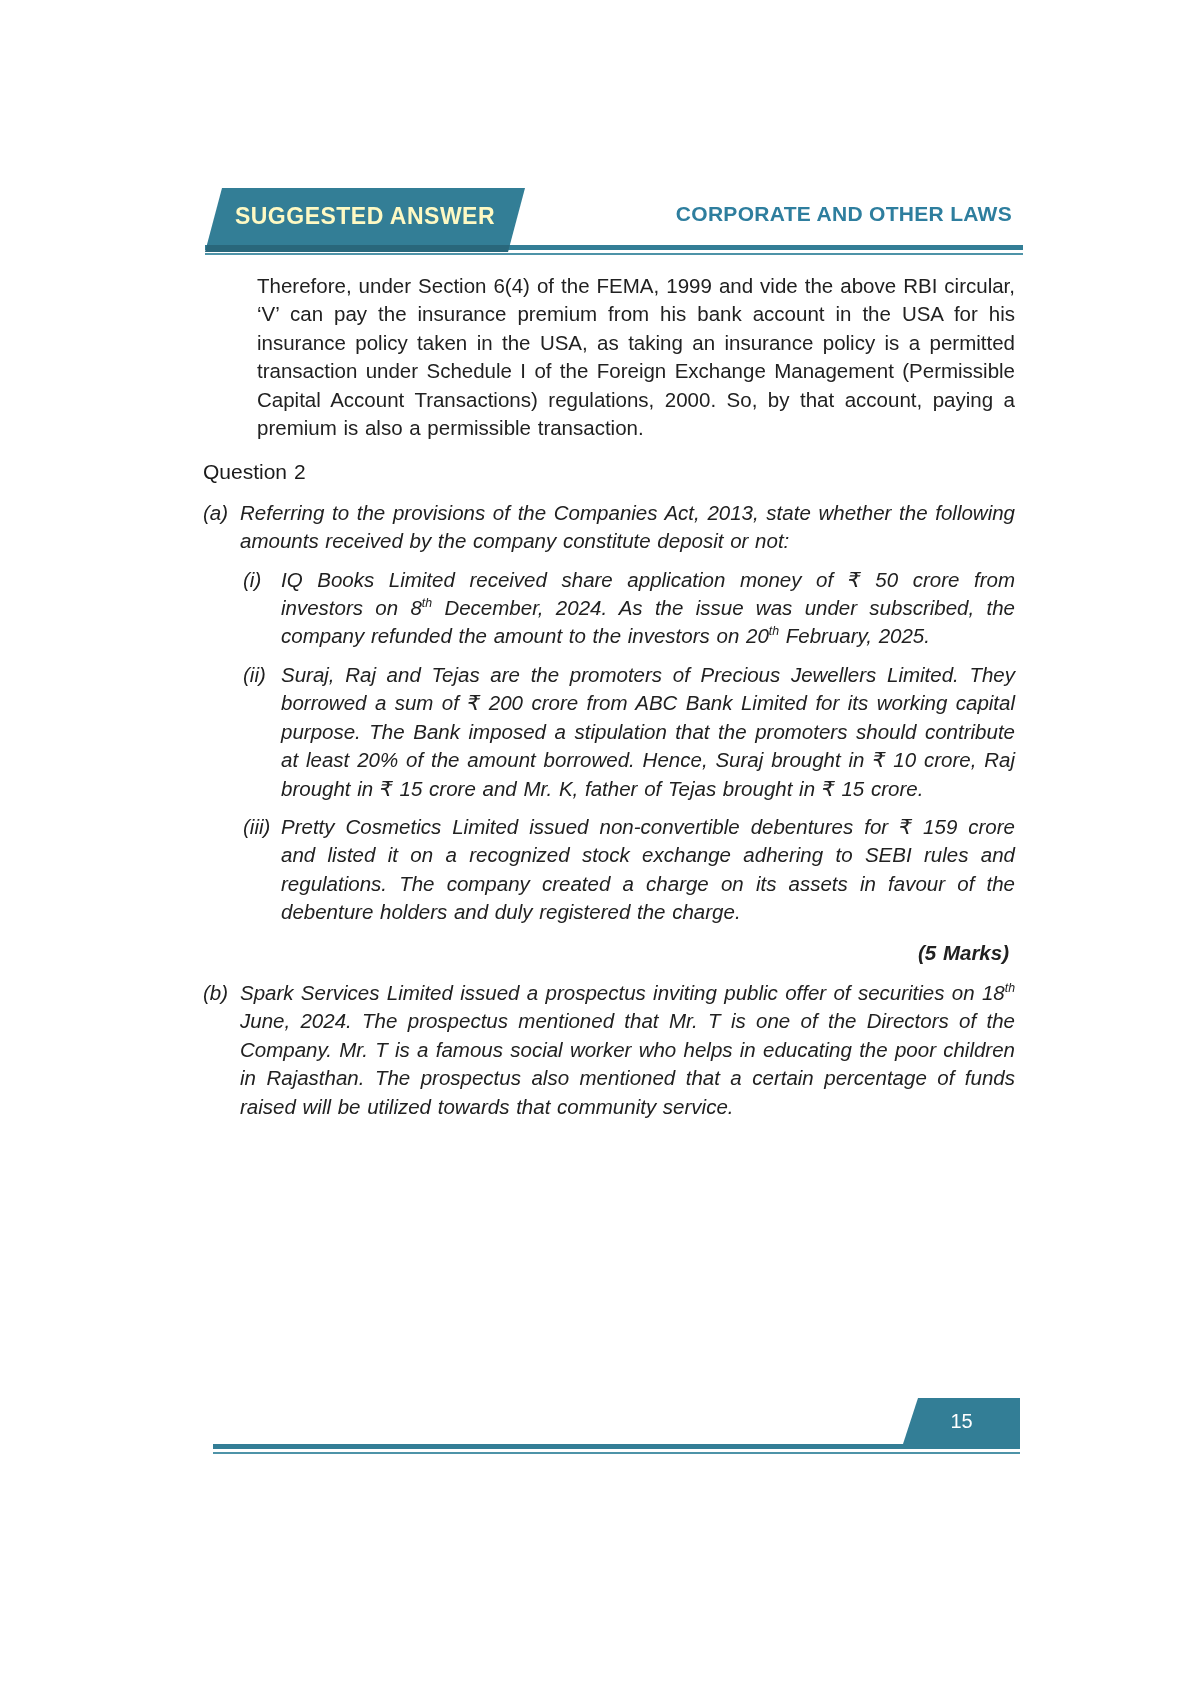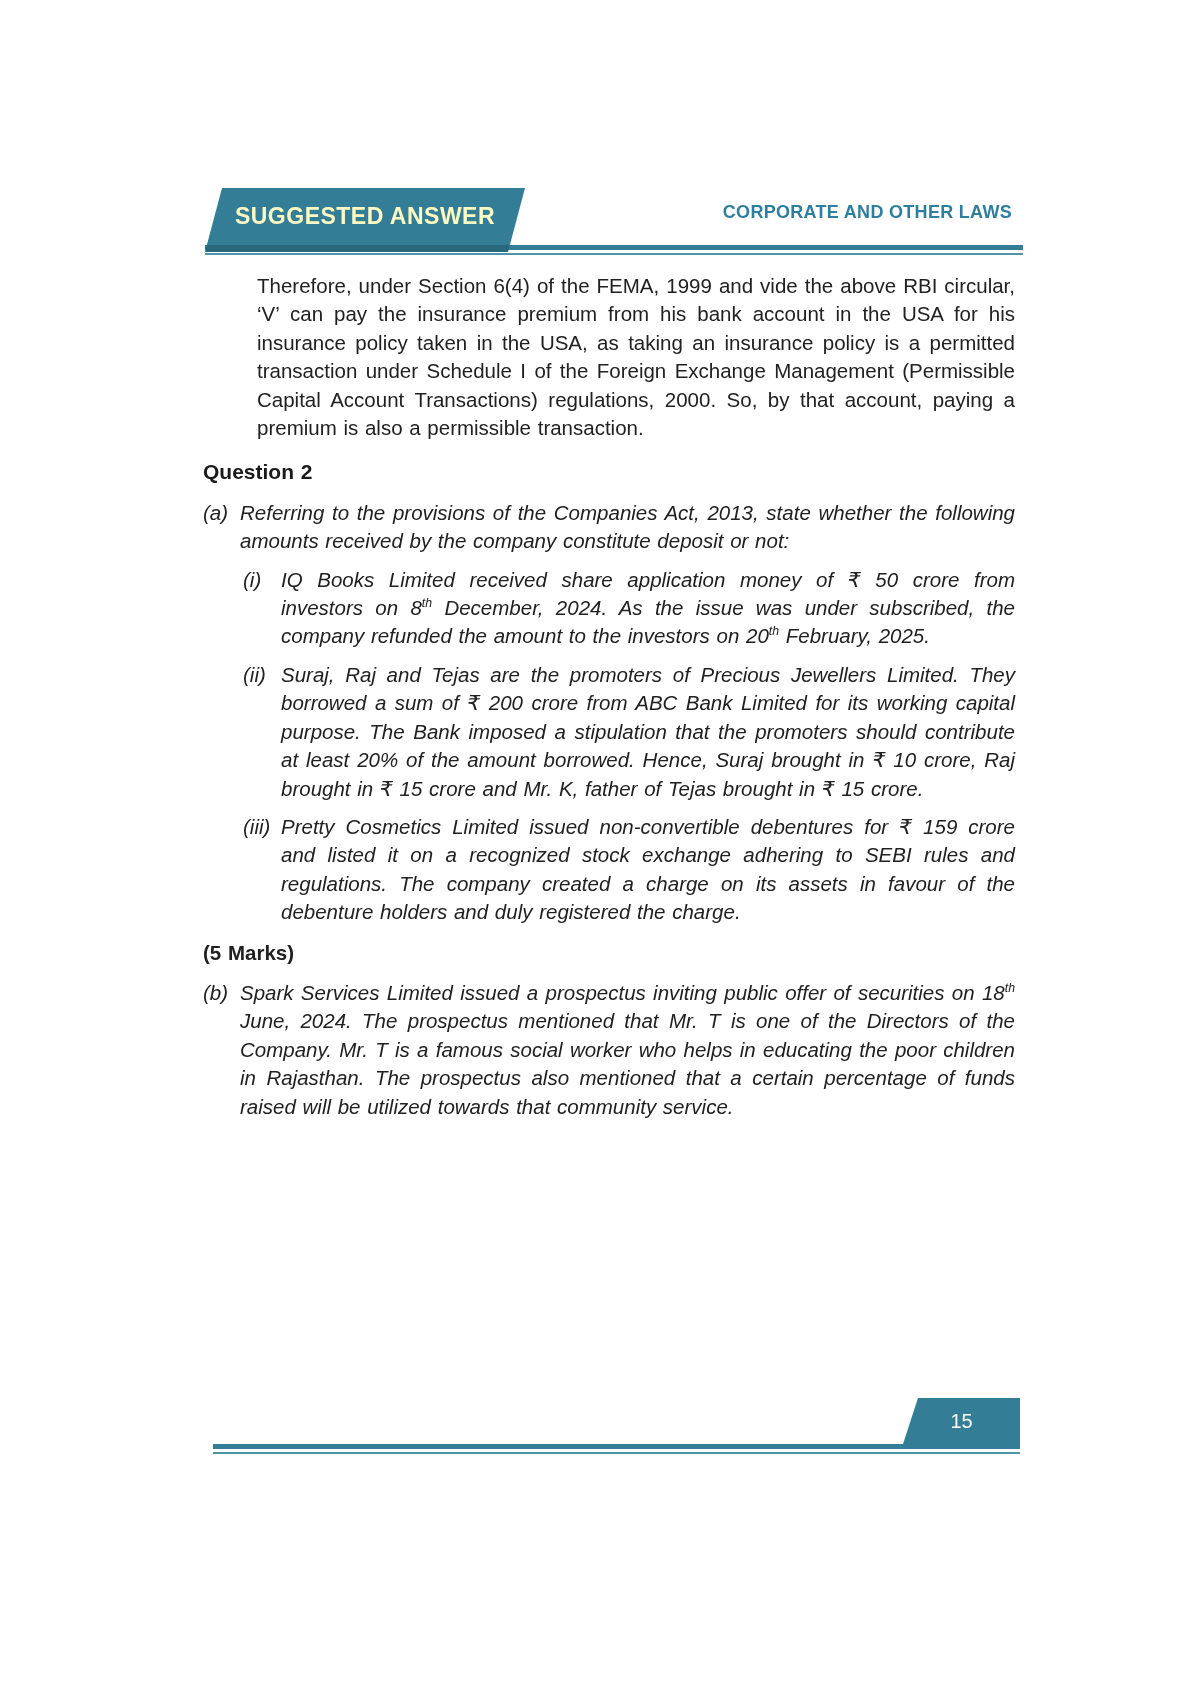--- a/index.html
+++ b/index.html
@@ -34,46 +34,47 @@
   }
   .banner-label {
     position: absolute; left: 0; top: 0; width: 100%; height: 57px;
     line-height: 57px; text-align: center;
     color: #fef9c3; font-weight: bold; font-size: 23px; letter-spacing: 0.5px;
     white-space: nowrap;
   }
   .subject-title {
     position: absolute; left: 520px; top: 202px; width: 492px;
     text-align: right;
-    color: #2E7E9E; font-weight: bold; font-size: 18px; letter-spacing: 0.3px;
+    color: #2E7E9E; font-weight: bold; font-size: 21px; letter-spacing: 0.3px;
     white-space: nowrap;
   }
 
   
   .main {
     position: absolute; left: 203px; top: 272px; width: 812px;
     font-size: 20.5px; line-height: 28.4px; word-spacing: 1px;
   }
   .answer-para {
     margin: 0 0 12px 54px;
     text-align: justify;
   }
   .q-heading {
     margin: 16px 0 12px 0;
-    font-size: 21px; font-weight: bold; color: #1a1a1a;
+    font-size: 21px; font-weight: normal; color: #1a1a1a;
   }
   .row { display: flex; margin: 0 0 10px 0; }
   .row .plabel { flex: 0 0 37px; font-style: italic; }
   .row .ptext  { flex: 1; text-align: justify; font-style: italic; }
   .subrow { display: flex; margin: 0 0 10px 40px; }
   .subrow .slabel { flex: 0 0 38px; font-style: italic; }
   .subrow .stext  { flex: 1; text-align: justify; font-style: italic; }
   .marks {
-    margin: 12px 16px 12px 0;
-    font-weight: bold; 
+    margin: 12px 6px 12px 0;
+    text-align: right;
+    font-weight: bold; font-style: italic;
   }
   .pb-cont { margin: 0 0 10px 37px; text-align: justify; font-style: italic; }
   sup { font-size: 0.60em; line-height: 0; vertical-align: super; letter-spacing: 0; }
 
   
   .ftr-box {
     position: absolute; left: 903px; top: 1398px;
     width: 117px; height: 46px;
     background: #337E96;
     clip-path: polygon(15px 0, 100% 0, 100% 100%, 0 100%);

